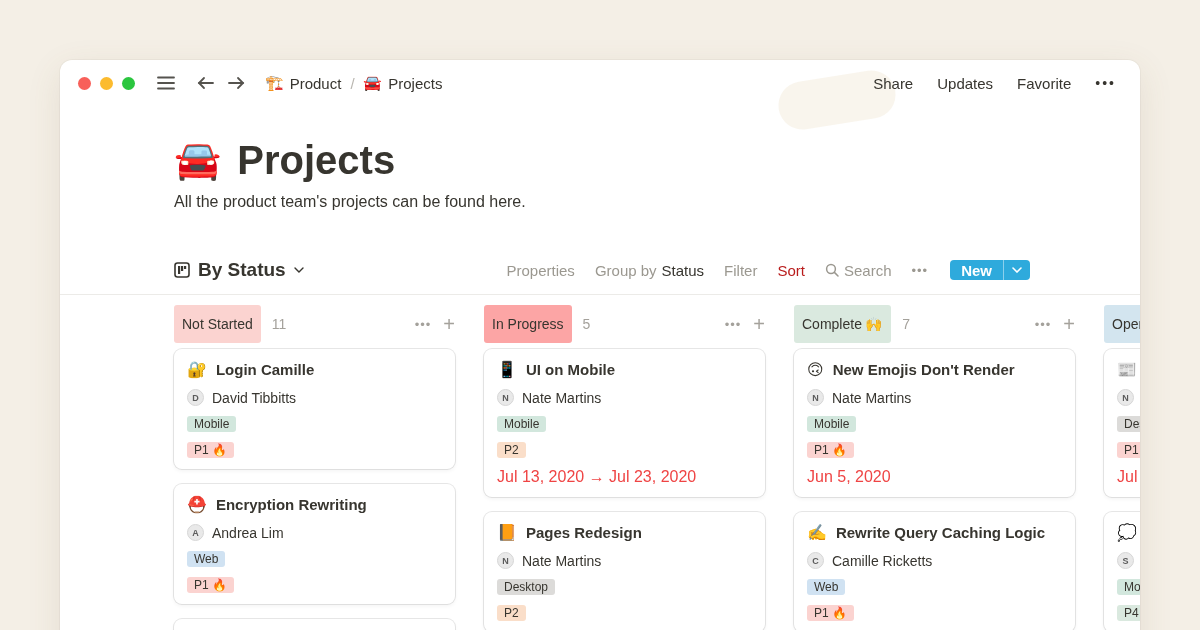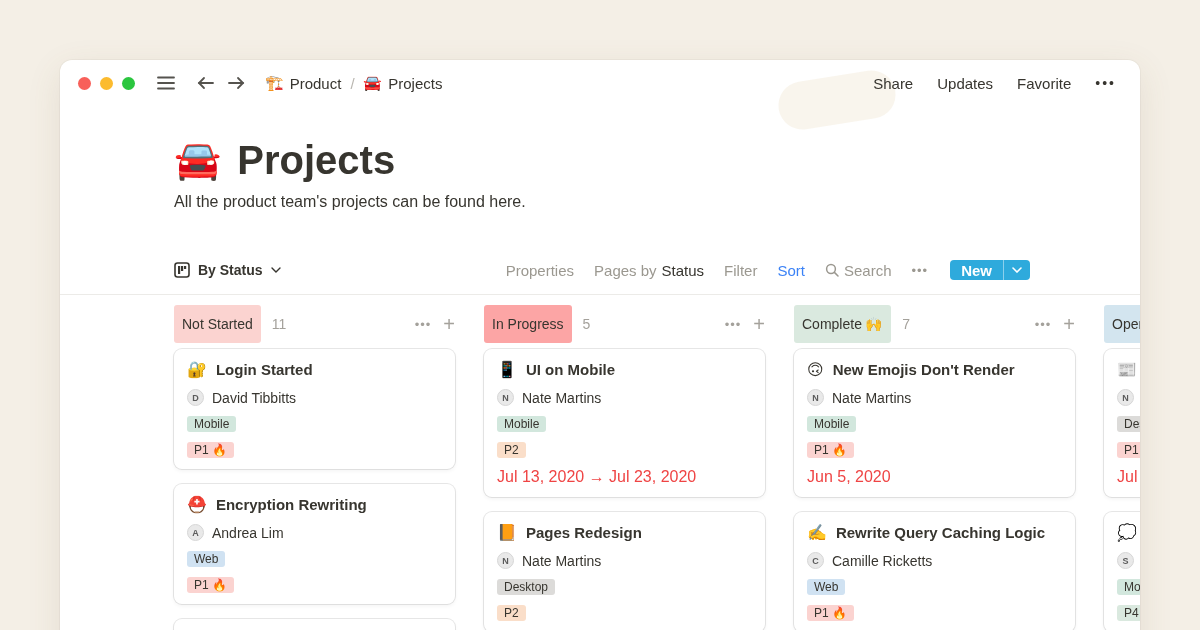--- a/index.html
+++ b/index.html
@@ -36,26 +36,26 @@
   .topbar-right { margin-left:auto; display:flex; align-items:center; gap:24px; }
   .topbar-right .tb-action { cursor:pointer; }
   .dots { color:#37352F; letter-spacing:2px; font-size:14px; cursor:pointer; }
   
   .page-head { margin:30px 0 0 114px; }
   .page-title { display:flex; align-items:center; gap:16px; font-size:40px; font-weight:700; line-height:48px; }
   .page-title .emoji { font-size:38px; }
   .page-desc { margin-top:9px; font-size:16px; color:#37352F; }
   
   .toolbar { margin:44px 110px 0 114px; display:flex; align-items:center; height:30px; }
-  .view-switch { display:flex; align-items:center; gap:8px; font-weight:700; font-size:14px; cursor:pointer; }
+  .view-switch { display:flex; align-items:center; gap:8px; font-weight:700; font-size:19px; cursor:pointer; }
   .view-switch svg { display:block; }
   .tool-right { margin-left:auto; display:flex; align-items:center; gap:20px; font-size:15px; color:#9B9890; }
   .tool-item { cursor:pointer; display:flex; align-items:center; gap:5px; }
   .tool-dark { color:#37352F; }
-  .tool-blue { color:#3b82f6; }
+  .tool-blue { color:#b91c1c; }
   .new-btn {
     display:flex; align-items:stretch; background:#2EAADC; color:#fff;
     border-radius:4px; overflow:hidden; height:20px; cursor:pointer; margin-left:2px;
   }
   .new-btn .nb-label { display:flex; align-items:center; padding:0 11px; font-size:15px; font-weight:600; }
   .new-btn .nb-split { width:1px; background:rgba(255,255,255,0.45); }
   .new-btn .nb-caret { display:flex; align-items:center; padding:0 8px; }
   .divider { margin-top:9px; border-top:1px solid #ECEBE8; }
   
   .board { margin:18px 0 0 114px; display:flex; gap:29px; align-items:flex-start; }
@@ -169,21 +169,21 @@
           <rect x="10" y="4" width="2.2" height="3" fill="#37352F"></rect>
         </svg>
       <span>By Status</span>
       <svg width="10" height="6" viewBox="0 0 10 6">
           <polyline points="1,1 5,5 9,1" fill="none" stroke="#37352F" stroke-width="1.4" stroke-linecap="round"></polyline>
         </svg>
     </div>
     <div class="tool-right">
       <span class="tool-item">Properties</span>
       <span class="tool-item">
-        <span>Pages by</span>
+        <span>Group by</span>
         <span class="tool-dark">Status</span>
       </span>
       <span class="tool-item">Filter</span>
       <span class="tool-item tool-blue">Sort</span>
       <span class="tool-item">
         <svg width="14" height="14" viewBox="0 0 14 14">
             <circle cx="6" cy="6" r="4.4" fill="none" stroke="#9B9890" stroke-width="1.5"></circle>
             <line x1="9.4" y1="9.4" x2="13" y2="13" stroke="#9B9890" stroke-width="1.5" stroke-linecap="round"></line>
           </svg>
         <span>Search</span>
@@ -209,21 +209,21 @@
         <span class="pill t-red">Not Started</span>
         <span class="col-count">11</span>
         <span class="col-actions">
           <span class="col-more">•••</span>
           <span class="col-add">+</span>
         </span>
       </div>
       <div class="card">
         <div class="card-title">
           <span class="emoji">🔐</span>
-          <span>Login Started</span>
+          <span>Login Camille</span>
         </div>
         <div class="card-person">
           <span class="avatar">D</span>
           <span>David Tibbitts</span>
         </div>
         <div class="tagline"><span class="tag t-teal">Mobile</span></div>
         <div class="tagline"><span class="tag t-red">P1 🔥</span></div>
       </div>
       <div class="card">
         <div class="card-title">

